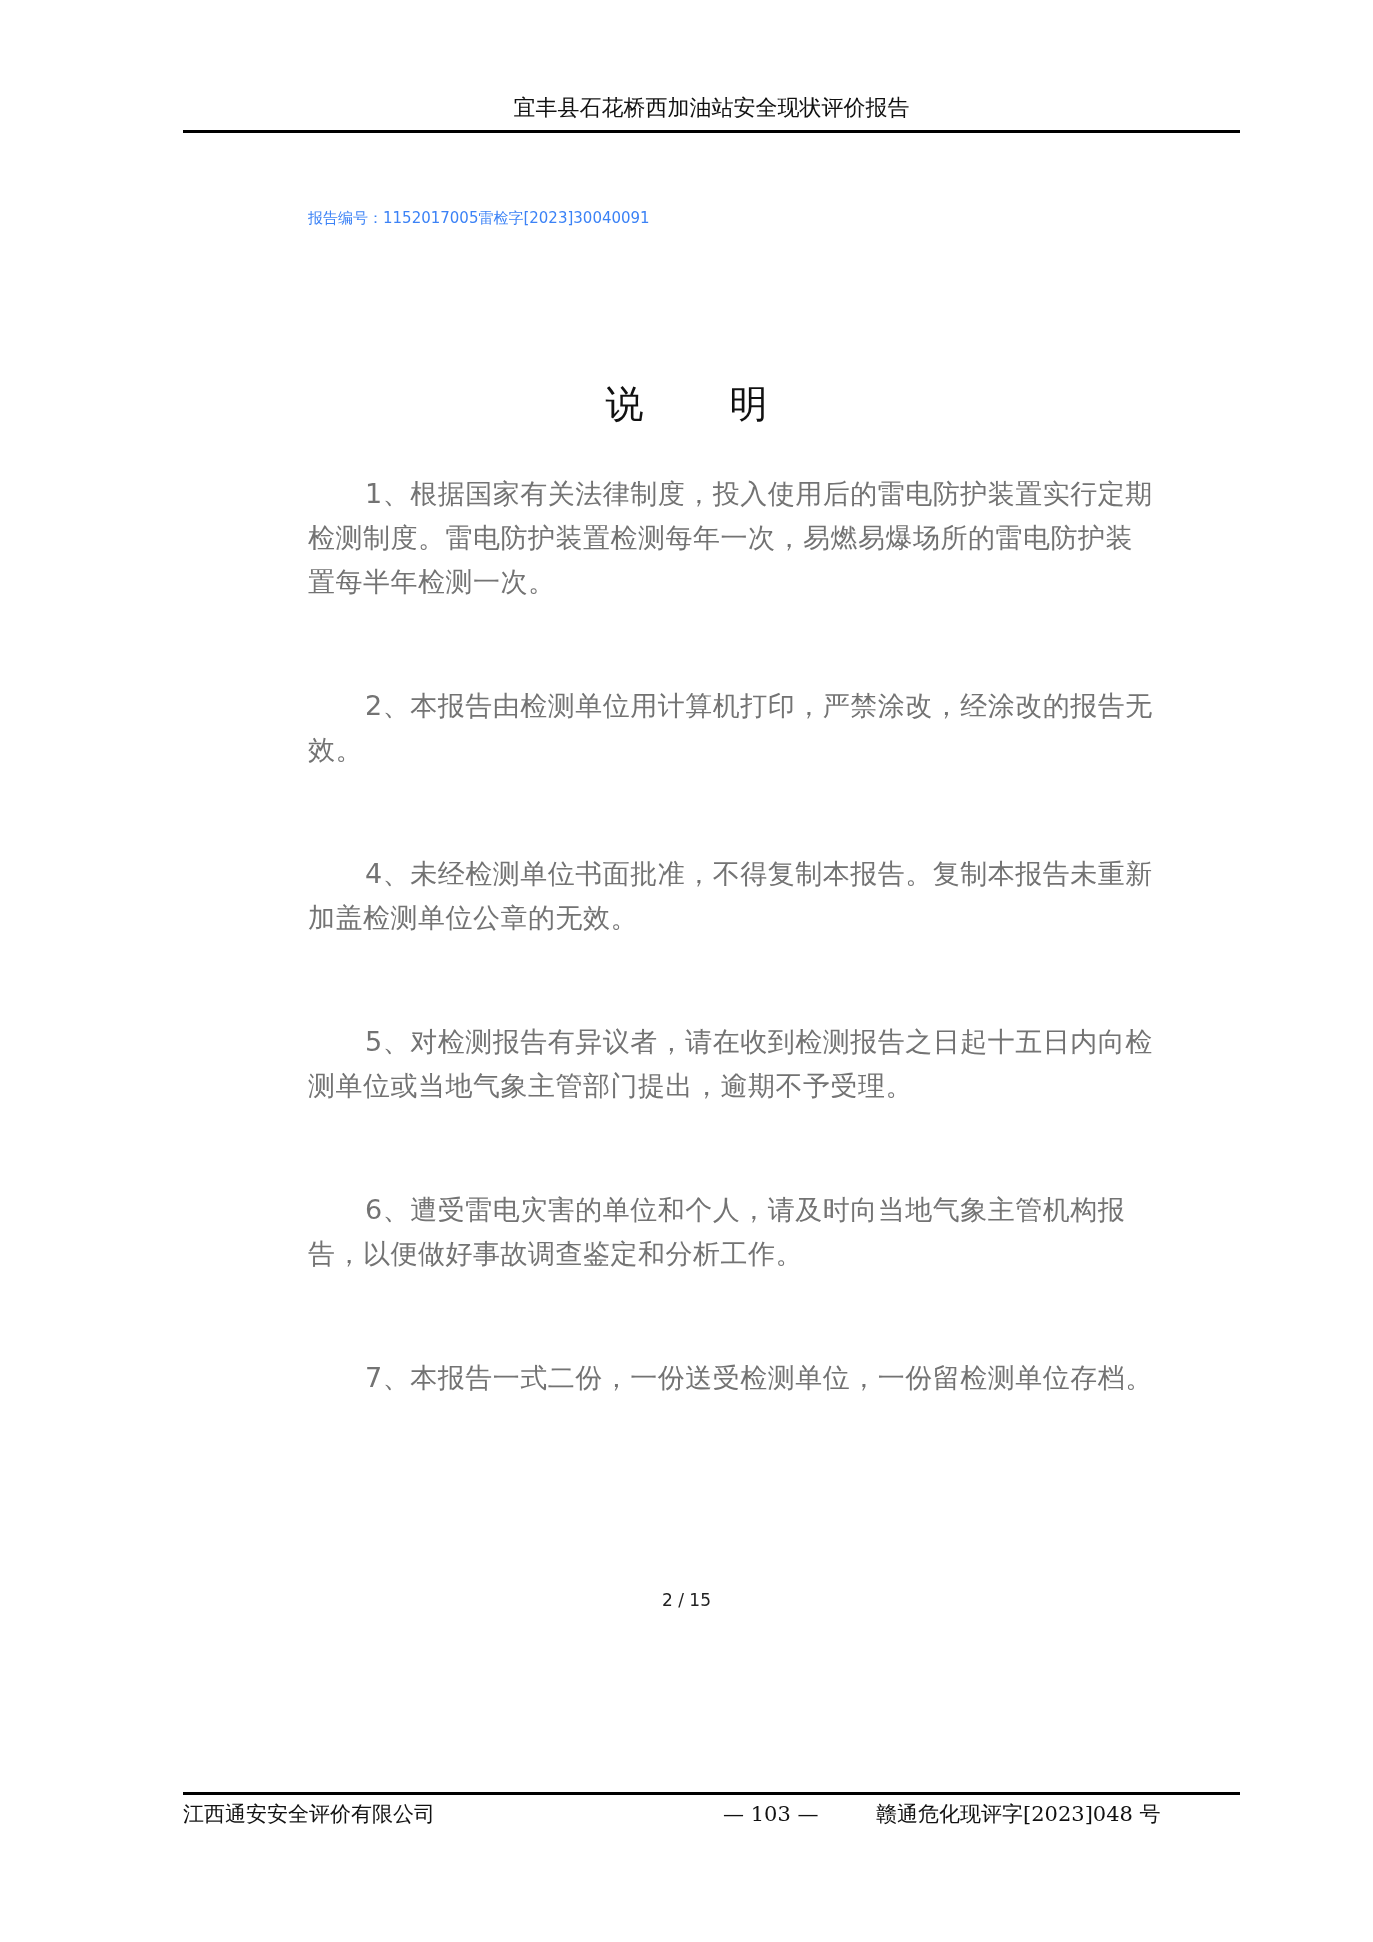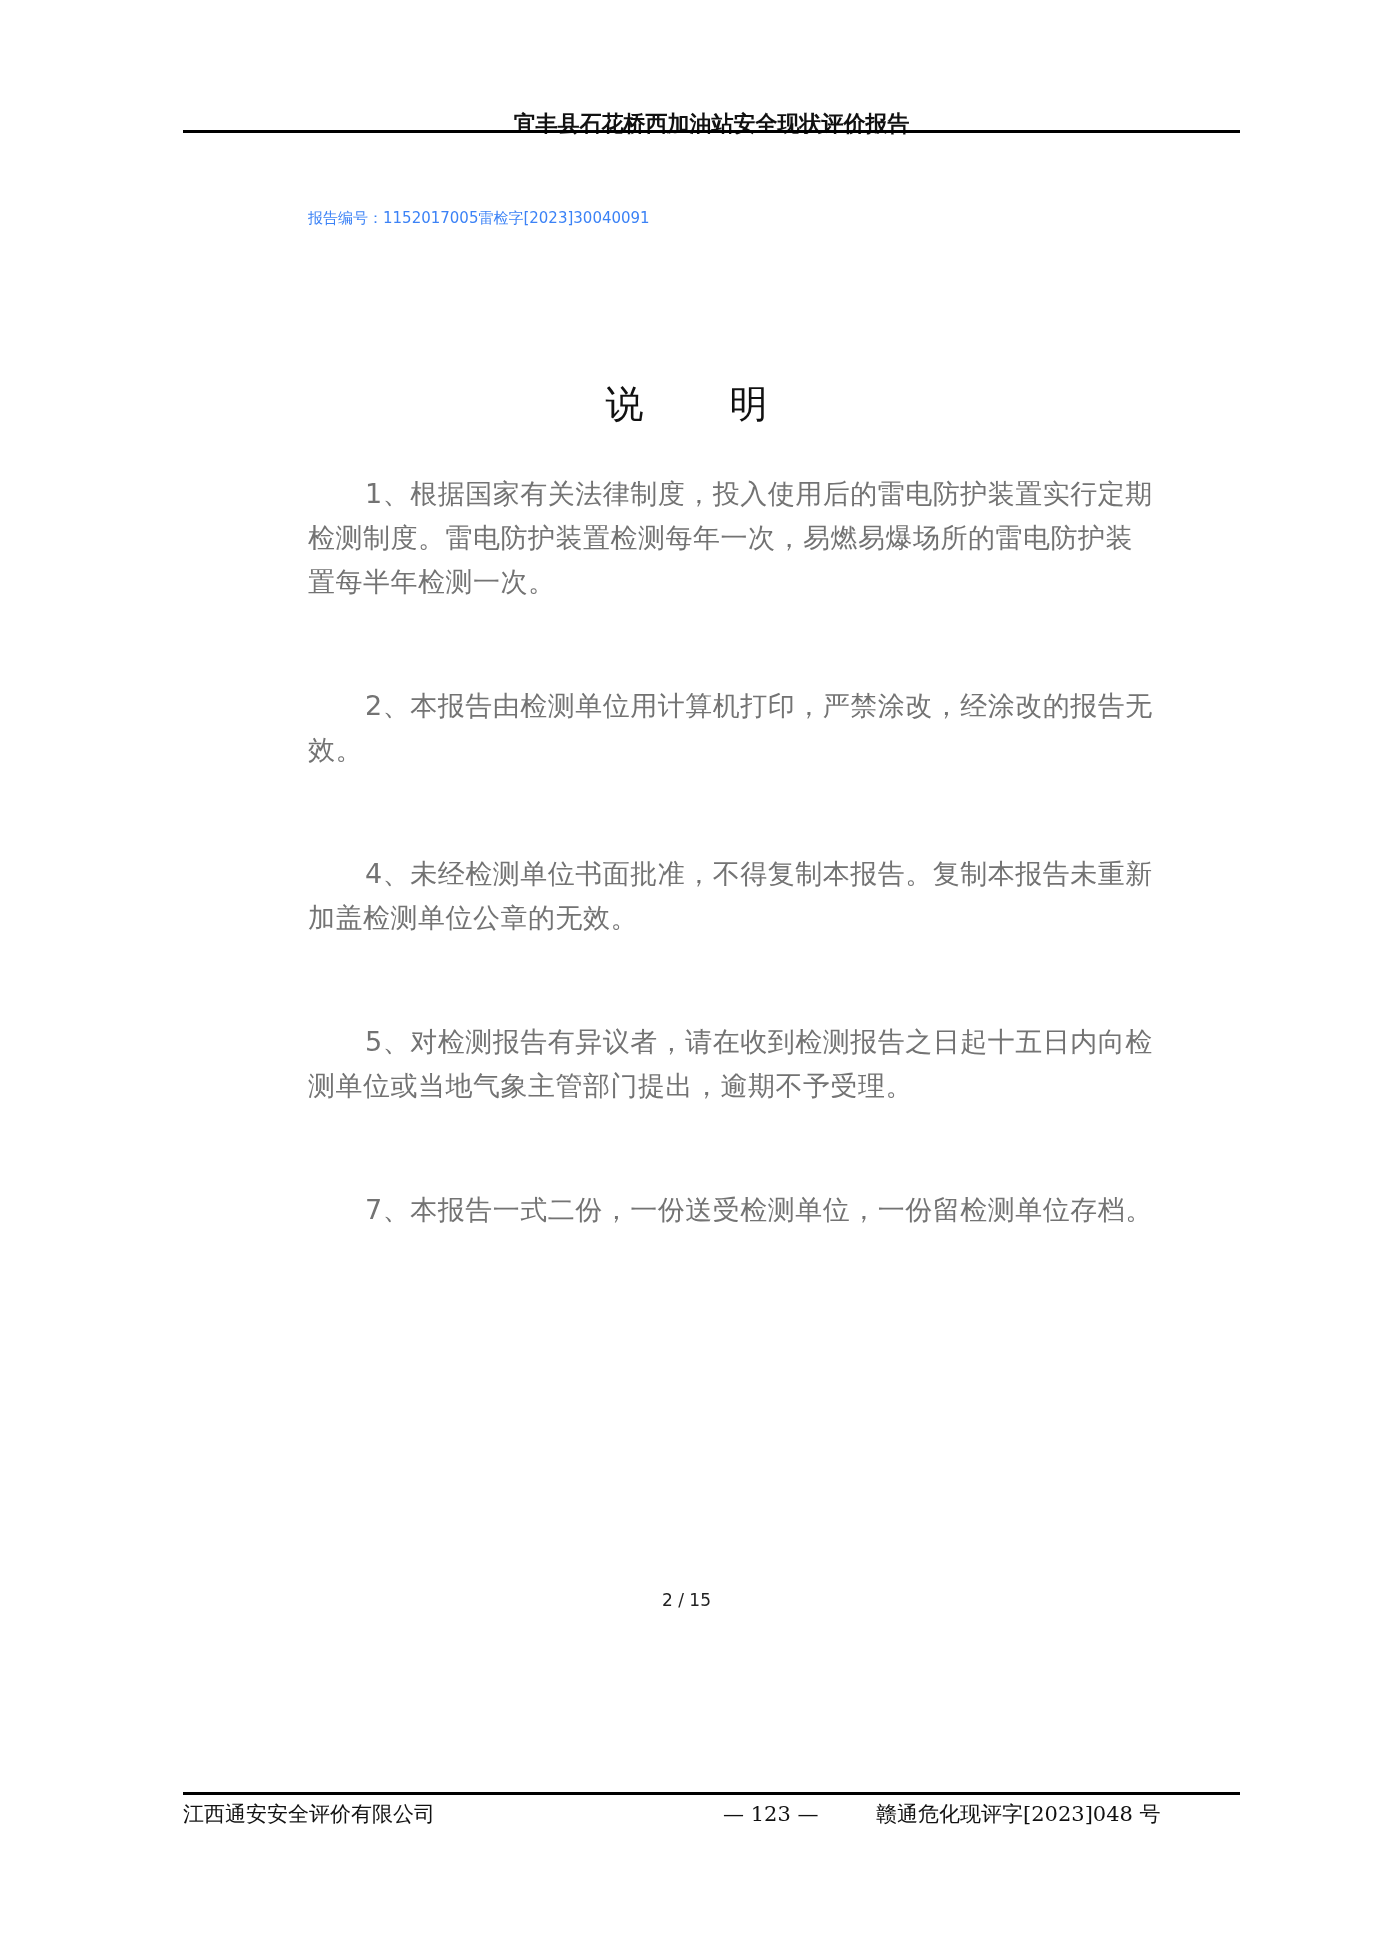--- a/index.html
+++ b/index.html
@@ -1,21 +1,21 @@
 <!DOCTYPE html>
 <html><head>
 <meta charset="utf-8">
 <style>
   html, body { margin: 0; padding: 0; background: #ffffff; }
   body { width: 1373px; height: 1942px; position: relative; overflow: hidden; color: #111; }
   .serif { font-family: "DejaVu Serif", "Liberation Serif", serif; }
   .sans { font-family: "DejaVu Sans", "Liberation Sans", sans-serif; }
   .running-header {
-    position: absolute; left: 183px; width: 1057px; top: 108px;
-    text-align: center; font-size: 22px; line-height: 30px; color: #111; font-weight: bold;
+    position: absolute; left: 183px; width: 1057px; top: 93px;
+    text-align: center; font-size: 22px; line-height: 30px; color: #111;
   }
   .header-rule {
     position: absolute; left: 183px; width: 1057px; top: 130px;
     height: 3px; background: #000;
   }
   .report-no {
     position: absolute; left: 308px; top: 207px;
     font-size: 15px; line-height: 22px; color: #3b82f6;
   }
   .doc-title {
@@ -55,23 +55,24 @@
 
 <div class="doc-title sans">
   <span>说</span><span class="gap"></span><span>明</span>
 </div>
 
 <div class="body sans">
   <p class="para">1、根据国家有关法律制度，投入使用后的雷电防护装置实行定期检测制度。雷电防护装置检测每年一次，易燃易爆场所的雷电防护装置每半年检测一次。</p>
   <p class="para">2、本报告由检测单位用计算机打印，严禁涂改，经涂改的报告无效。</p>
   <p class="para">4、未经检测单位书面批准，不得复制本报告。复制本报告未重新加盖检测单位公章的无效。</p>
   <p class="para">5、对检测报告有异议者，请在收到检测报告之日起十五日内向检测单位或当地气象主管部门提出，逾期不予受理。</p>
+  <p class="para">6、遭受雷电灾害的单位和个人，请及时向当地气象主管机构报告，以便做好事故调查鉴定和分析工作。</p>
   <p class="para">7、本报告一式二份，一份送受检测单位，一份留检测单位存档。</p>
 </div>
 
 <div class="page-number sans">2 / 15</div>
 
 <div class="footer-rule"></div>
 <div class="footer serif">
   <span class="company">江西通安安全评价有限公司</span>
-  <span class="folio">— 123 —</span>
+  <span class="folio">— 103 —</span>
   <span class="doc-no">赣通危化现评字[2023]048 号</span>
 </div>
 
 </body></html>

